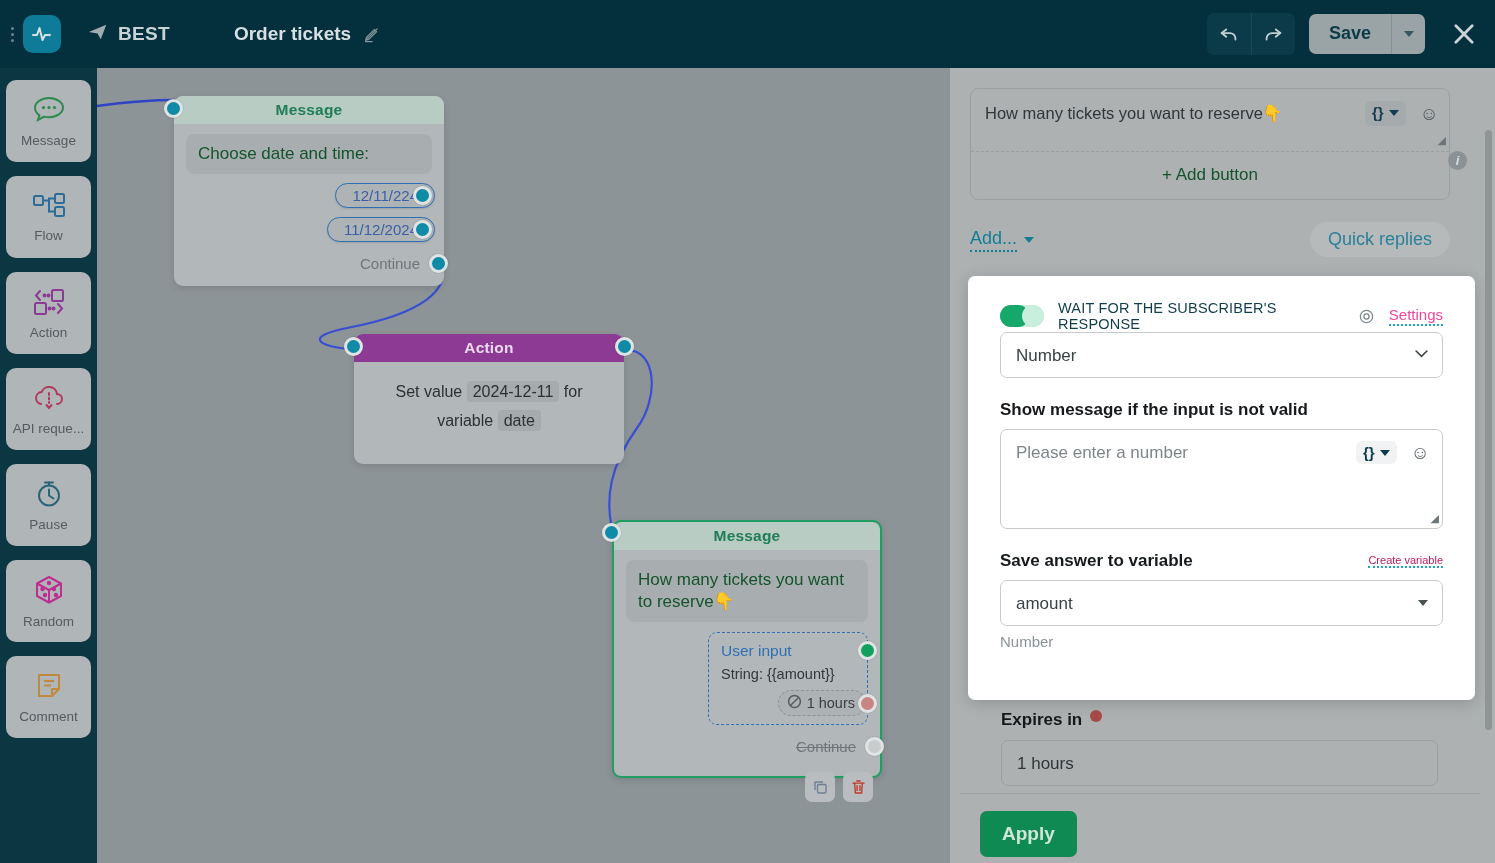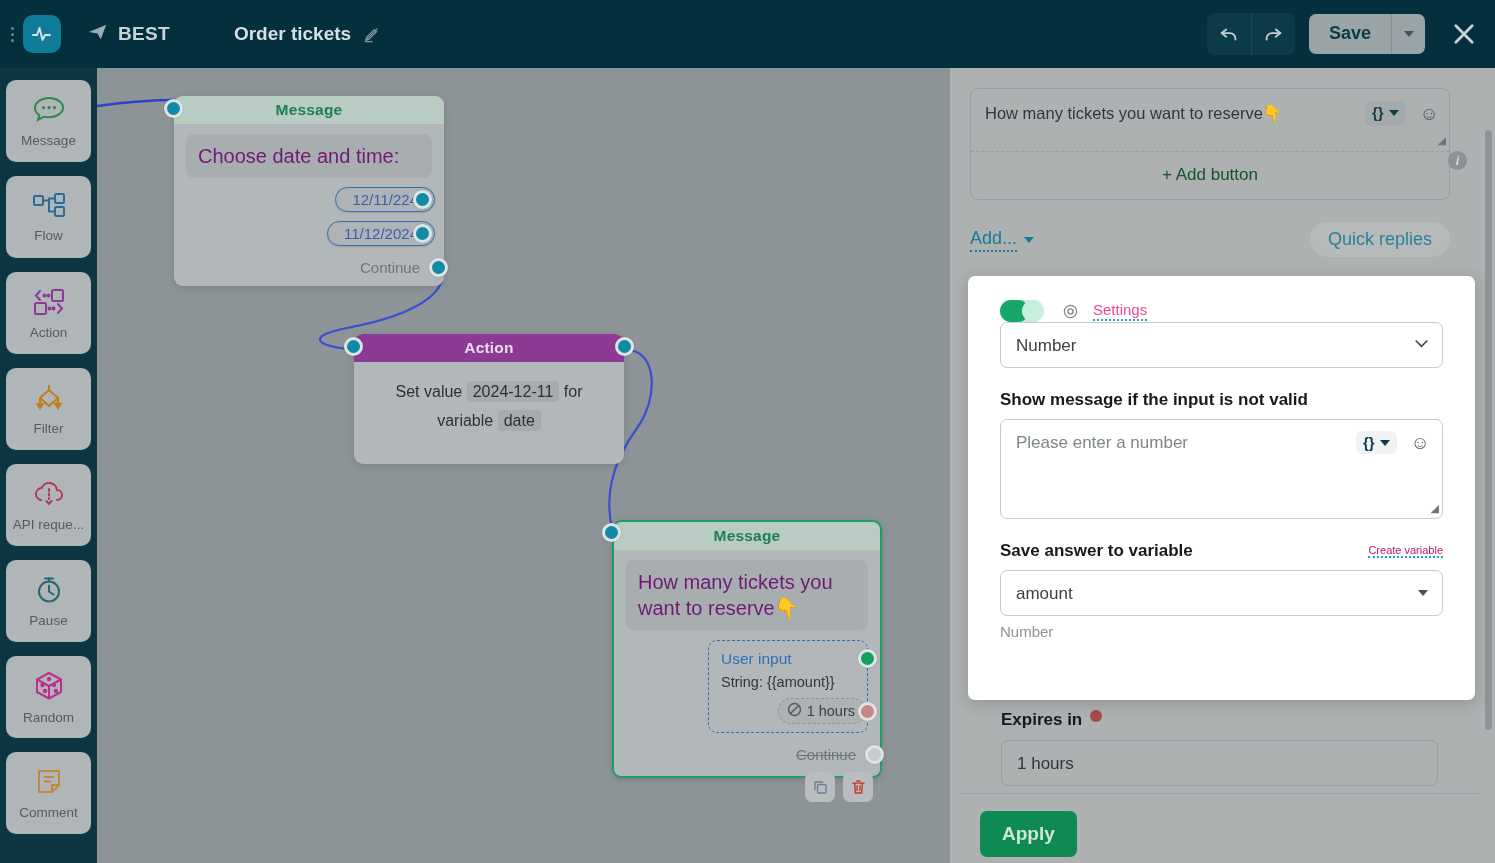--- a/index.html
+++ b/index.html
@@ -89,21 +89,21 @@
   .node-head {
     height: 28px; border-radius: 9px 9px 0 0; display: flex;
     align-items: center; justify-content: center;
     font-size: 15.5px; font-weight: 700; letter-spacing: .2px;
   }
   .head-msg { background: #b8ccc3; color: #1f7d57; }
   .head-act { background: #8c3a94; color: #e8d9eb; }
   .node-body { padding: 10px 12px 12px; }
   .bubble {
     background: #a8adaf; border-radius: 8px; padding: 9px 12px;
-    font-size: 20px; color: #701a75; line-height: 1.3;
+    font-size: 17px; color: #14532d; line-height: 1.3;
   }
   .pill {
     display: inline-flex; align-items: center; justify-content: center;
     border: 1.4px solid #2f6fb5; border-radius: 16px; color: #3a5fa8;
     font-size: 15px; padding: 3px 16px; background: #aeb3b5;
     box-shadow: 0 1px 2px rgba(0,0,0,.12);
   }
   .row-right { display: flex; justify-content: flex-end; align-items: center; margin-top: 9px; position: relative; }
   .port {
     width: 19px; height: 19px; border-radius: 50%; background: #0f8ba8;
@@ -356,33 +356,20 @@
           <rect x="21" y="3" width="11" height="11" rx="1.5"></rect>
           <rect x="4" y="16" width="11" height="11" rx="1.5"></rect>
           <circle cx="18.5" cy="21.5" r="1" fill="#8c3a94"></circle>
             <circle cx="22.5" cy="21.5" r="1" fill="#8c3a94"></circle>
           <path d="M27 17 L31 21.5 L27 26"></path>
         </svg>
       </span>
       <span class="side-label">Action</span>
     </div>
 
-    <div class="side-item">
-      <span>
-        <svg width="36" height="30" viewBox="0 0 36 30" fill="none" stroke="#c47c16" stroke-width="2" stroke-linecap="round">
-          <path d="M18 3 v4"></path>
-            <path d="M18 7 L27 15 L18 23 L9 15 Z"></path>
-          <path d="M9 15 v6"></path>
-            <path d="M27 15 v6"></path>
-          <path d="M6.5 21 L9 25 L11.5 21 Z" fill="#c47c16"></path>
-          <path d="M24.5 21 L27 25 L29.5 21 Z" fill="#c47c16"></path>
-        </svg>
-      </span>
-      <span class="side-label">Filter</span>
-    </div>
 
     <div class="side-item">
       <span>
         <svg width="34" height="30" viewBox="0 0 34 30" fill="none" stroke="#b03a5b" stroke-width="2" stroke-linecap="round">
           <path d="M9 21a6 6 0 0 1 .6-11.9A8 8 0 0 1 25 11a5 5 0 0 1 0 10"></path>
           <path d="M17 10 v2"></path>
             <path d="M17 14.5 v2"></path>
             <path d="M17 19 l0 1"></path>
           <path d="M14.5 22 L17 25 L19.5 22"></path>
         </svg>
@@ -561,20 +548,21 @@
       </select>
     </div>
   </div>
   <button class="apply-btn">Apply</button>
 
   <div class="modal">
     <div class="modal-inner">
 
       <div class="wait-row">
         <span class="toggle"></span>
+        <span class="wait-label">WAIT FOR THE SUBSCRIBER'S RESPONSE</span>
         <span class="gear-ic">
           <svg width="17" height="17" viewBox="0 0 20 20" fill="none" stroke="#7b878c" stroke-width="1.5">
             <circle cx="10" cy="10" r="7.2"></circle>
               <circle cx="10" cy="10" r="3"></circle>
             </svg>
         </span>
         <span class="settings-link">Settings</span>
       </div>
 
       <div class="sel-wrap">

